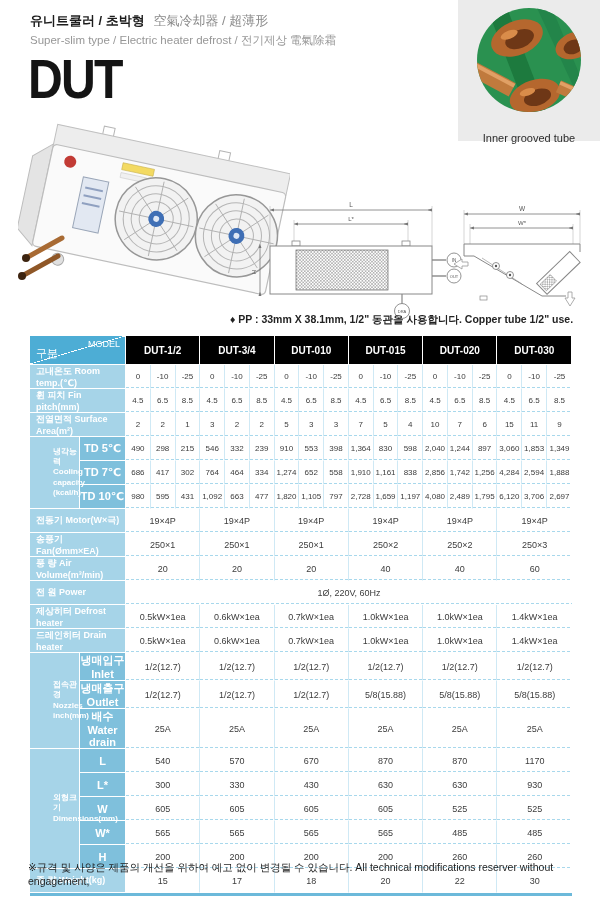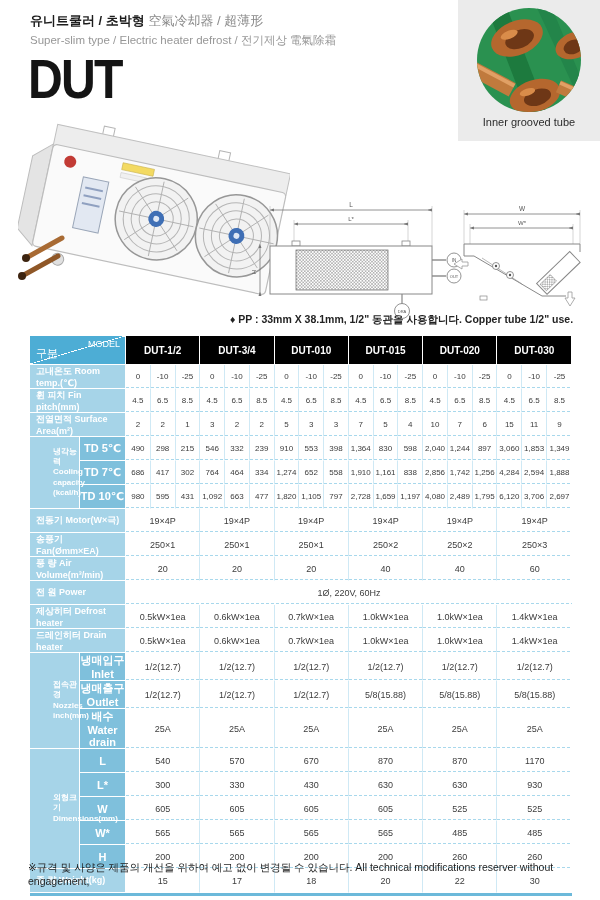--- a/index.html
+++ b/index.html
@@ -3,29 +3,29 @@
 <meta charset="utf-8">
 <style>
   *{margin:0;padding:0;box-sizing:border-box}
   html,body{background:#fff}
   .page{position:relative;width:600px;height:900px;background:#fff;overflow:hidden;
         font-family:"Liberation Sans","DejaVu Sans",sans-serif;}
 
   
   .brand-line{position:absolute;left:30px;top:12px;font-size:13px;color:#222}
   .brand-ko{font-weight:bold;color:#1c1c1c}
-  .brand-cn{color:#8a8a8a;font-weight:normal}
+  .brand-cn{color:#8a8a8a;margin-left:5px;font-weight:normal}
   .subtitle{position:absolute;left:30px;top:33px;font-size:11.5px;color:#979797}
   .product-code{position:absolute;left:28px;top:46px;font-size:56px;font-weight:800;color:#141414;
                 transform:scaleX(.86);transform-origin:left center;letter-spacing:-2px}
 
   
   .photo-panel{position:absolute;left:458px;top:0;width:142px;height:141px;background:#ebebeb;text-align:center}
   .photo-circle{display:block;margin:8px auto 0}
-  .photo-caption{margin-top:4px;font-size:11px;color:#2b2b2b}
+  .photo-caption{margin-top:20px;font-size:11px;color:#2b2b2b}
 
   
   .product-photo{position:absolute;left:18px;top:110px}
   .front-view{position:absolute;left:252px;top:196px}
   .side-view{position:absolute;left:452px;top:202px}
   .note{position:absolute;left:230px;top:313px;width:368px;font-size:10.5px;font-weight:bold;color:#232323}
 
   
   #spec-table{position:absolute;left:30px;top:336px;width:542px;table-layout:fixed;
               border-collapse:separate;border-spacing:0;border-bottom:3px solid #6cb9da}

